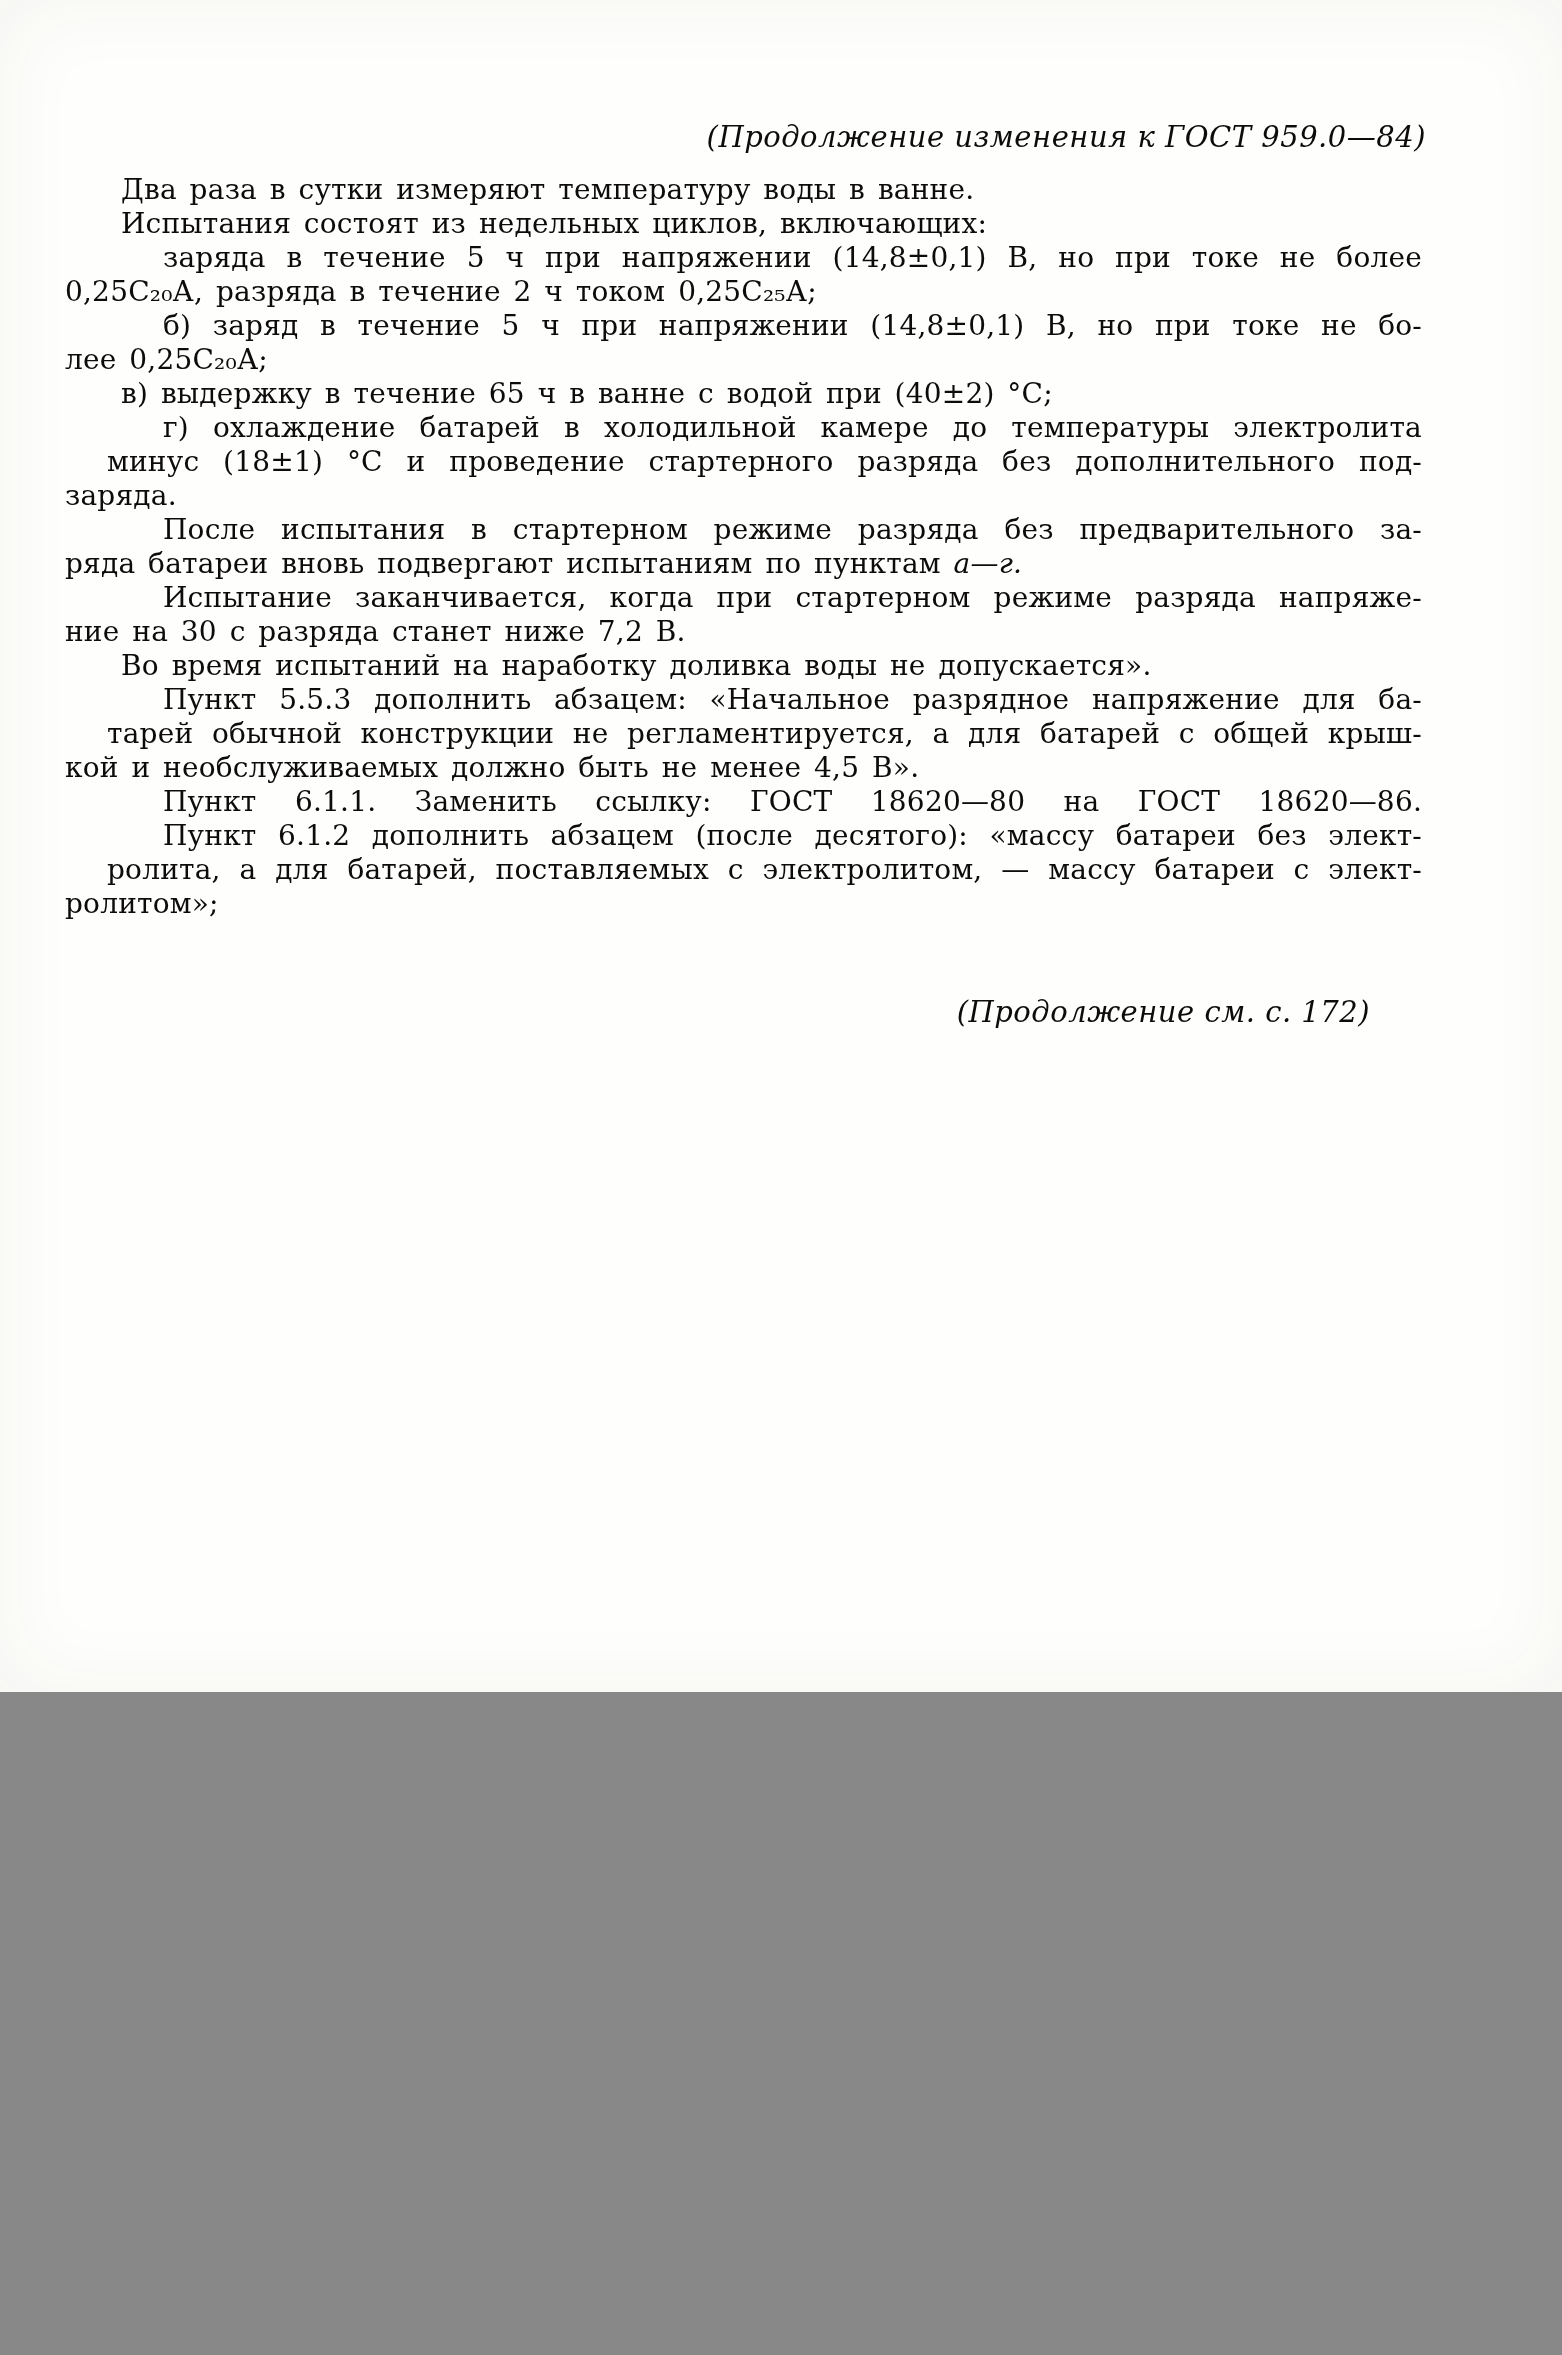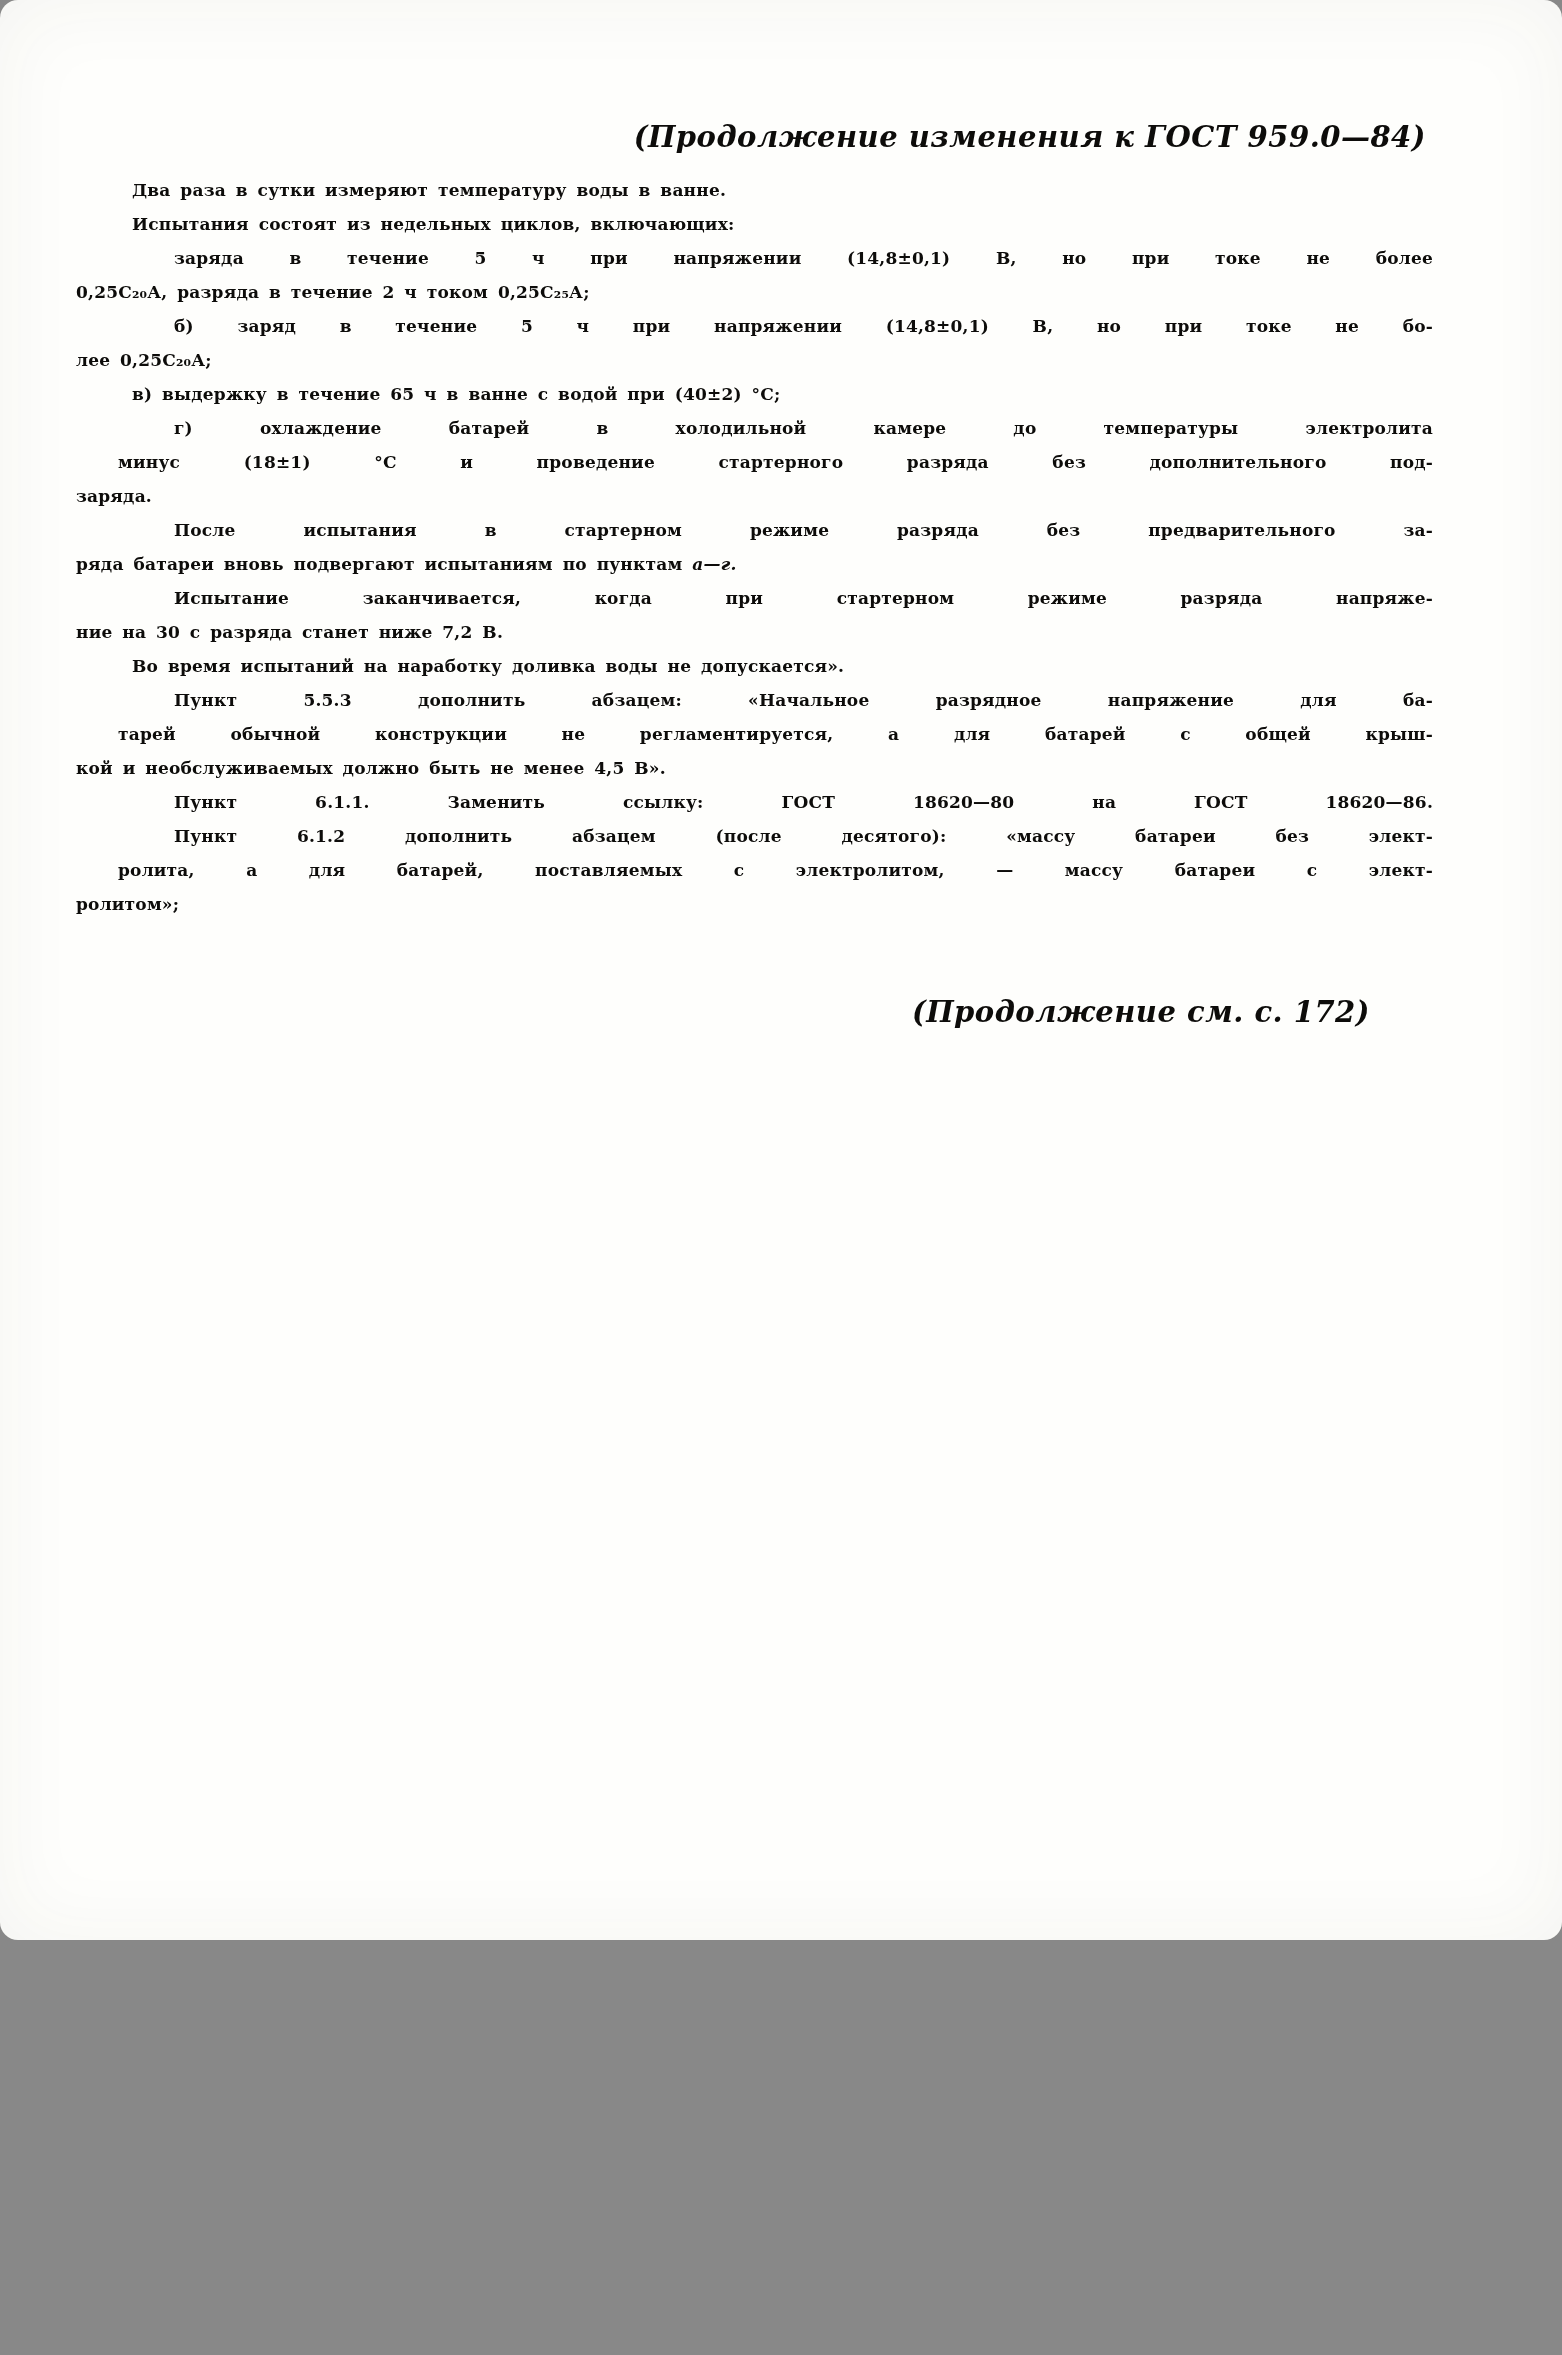--- a/index.html
+++ b/index.html
@@ -3,29 +3,28 @@
 <meta charset="utf-8">
 <style>
   html, body {
     margin: 0;
     padding: 0;
     background: #888;
   }
   .page {
     position: relative;
     width: 1562px;
-    height: 1940px;
+    height: 1692px;
     margin: 0 auto;
     background: #fefefdff;
     background: #fefefc;
     color: #0d0c0a;
     font-family: "DejaVu Serif", "Liberation Serif", serif;
-    font-weight: bold;
+    font-weight: normal;
     overflow: hidden;
-    border-radius: 18px;
   }
   
   .page::after {
     content: "";
     position: absolute;
     inset: 0;
     pointer-events: none;
     box-shadow: inset 0 0 84px rgba(60,55,45,0.05);
   }
   .header-line {
@@ -33,23 +32,23 @@
     top: 120px;
     right: 136px;
     font-size: 29px;
     font-style: italic;
     letter-spacing: 0.5px;
     white-space: nowrap;
   }
   .body-block {
     position: absolute;
     top: 173px;
-    left: 76px;
+    left: 65px;
     width: 1357px;
-    font-size: 17px;
+    font-size: 28px;
     line-height: 34px;
     word-spacing: 3.7px;
     letter-spacing: 0.2px;
   }
   .ln {
     min-height: 34px;
     white-space: nowrap;
     text-align: left;
   }
   .ln.str {

